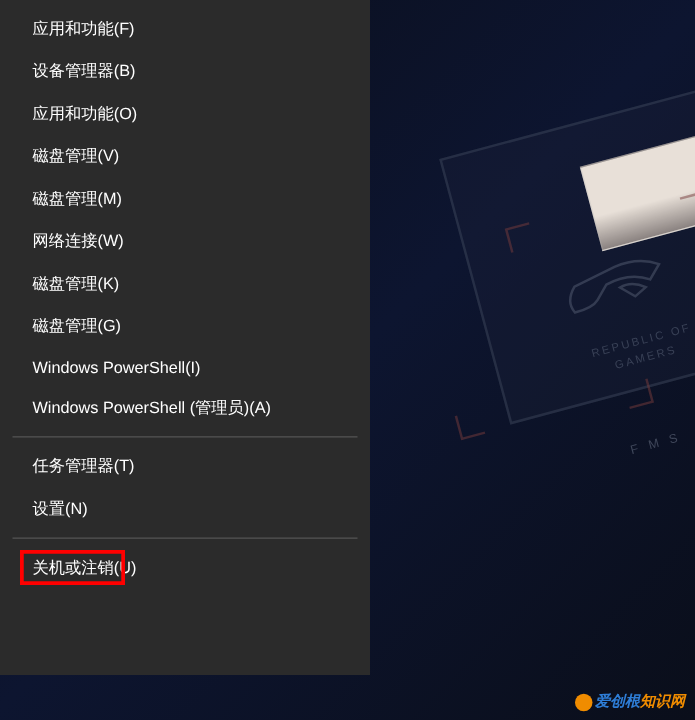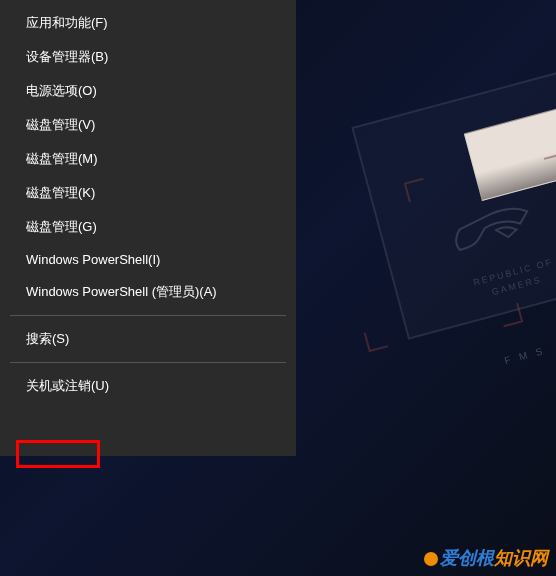--- a/index.html
+++ b/index.html
@@ -74,21 +74,21 @@
       color: rgba(140,150,170,0.4);
       font-size: 10px;
       letter-spacing: 3px;
       transform: rotate(-15deg);
     }
     .context-menu {
       position: absolute;
       top: 0;
       left: 0;
       width: 296px;
-      height: 456px;
+      height: 540px;
       background: #2b2b2b;
       color: #ffffff;
       font-size: 13px;
       padding-top: 6px;
       overflow: hidden;
     }
     .menu-item {
       padding: 8px 26px;
       cursor: pointer;
       white-space: nowrap;
@@ -106,21 +106,21 @@
       top: 440px;
       left: 16px;
       width: 84px;
       height: 28px;
       z-index: 10;
     }
     .watermark {
       position: absolute;
       bottom: 6px;
       right: 8px;
-      font-size: 18px;
+      font-size: 12px;
       font-weight: bold;
       font-style: italic;
       font-family: "Microsoft YaHei", sans-serif;
       z-index: 20;
     }
     .watermark .w1 { color: #2e7dd6; }
     .watermark .w2 { color: #f08c00; }
     .watermark .dot {
       display: inline-block;
       width: 14px; height: 14px;
@@ -146,29 +146,31 @@
   <div class="bg-logo-text">
     <span>REPUBLIC OF</span><br>
     <span>GAMERS</span>
   </div>
   <div class="bg-side-text">F M S</div>
 </div>
 
 <div class="context-menu">
   <div class="menu-item">应用和功能(F)</div>
   <div class="menu-item">设备管理器(B)</div>
-  <div class="menu-item">电源选项(O)</div>
+  <div class="menu-item">应用和功能(O)</div>
   <div class="menu-item">磁盘管理(V)</div>
   <div class="menu-item">磁盘管理(M)</div>
+  <div class="menu-item">网络连接(W)</div>
   <div class="menu-item">磁盘管理(K)</div>
   <div class="menu-item">磁盘管理(G)</div>
   <div class="menu-item">Windows PowerShell(I)</div>
   <div class="menu-item">Windows PowerShell (管理员)(A)</div>
   <div class="menu-separator"></div>
-  <div class="menu-item">搜索(S)</div>
+  <div class="menu-item">任务管理器(T)</div>
+  <div class="menu-item">设置(N)</div>
   <div class="menu-separator"></div>
   <div class="menu-item">关机或注销(U)</div>
 </div>
 
 <div class="highlight-box"></div>
 
 <div class="watermark">
   <span class="dot"></span><span class="w1">爱创根</span><span class="w2">知识网</span>
 </div>
 

